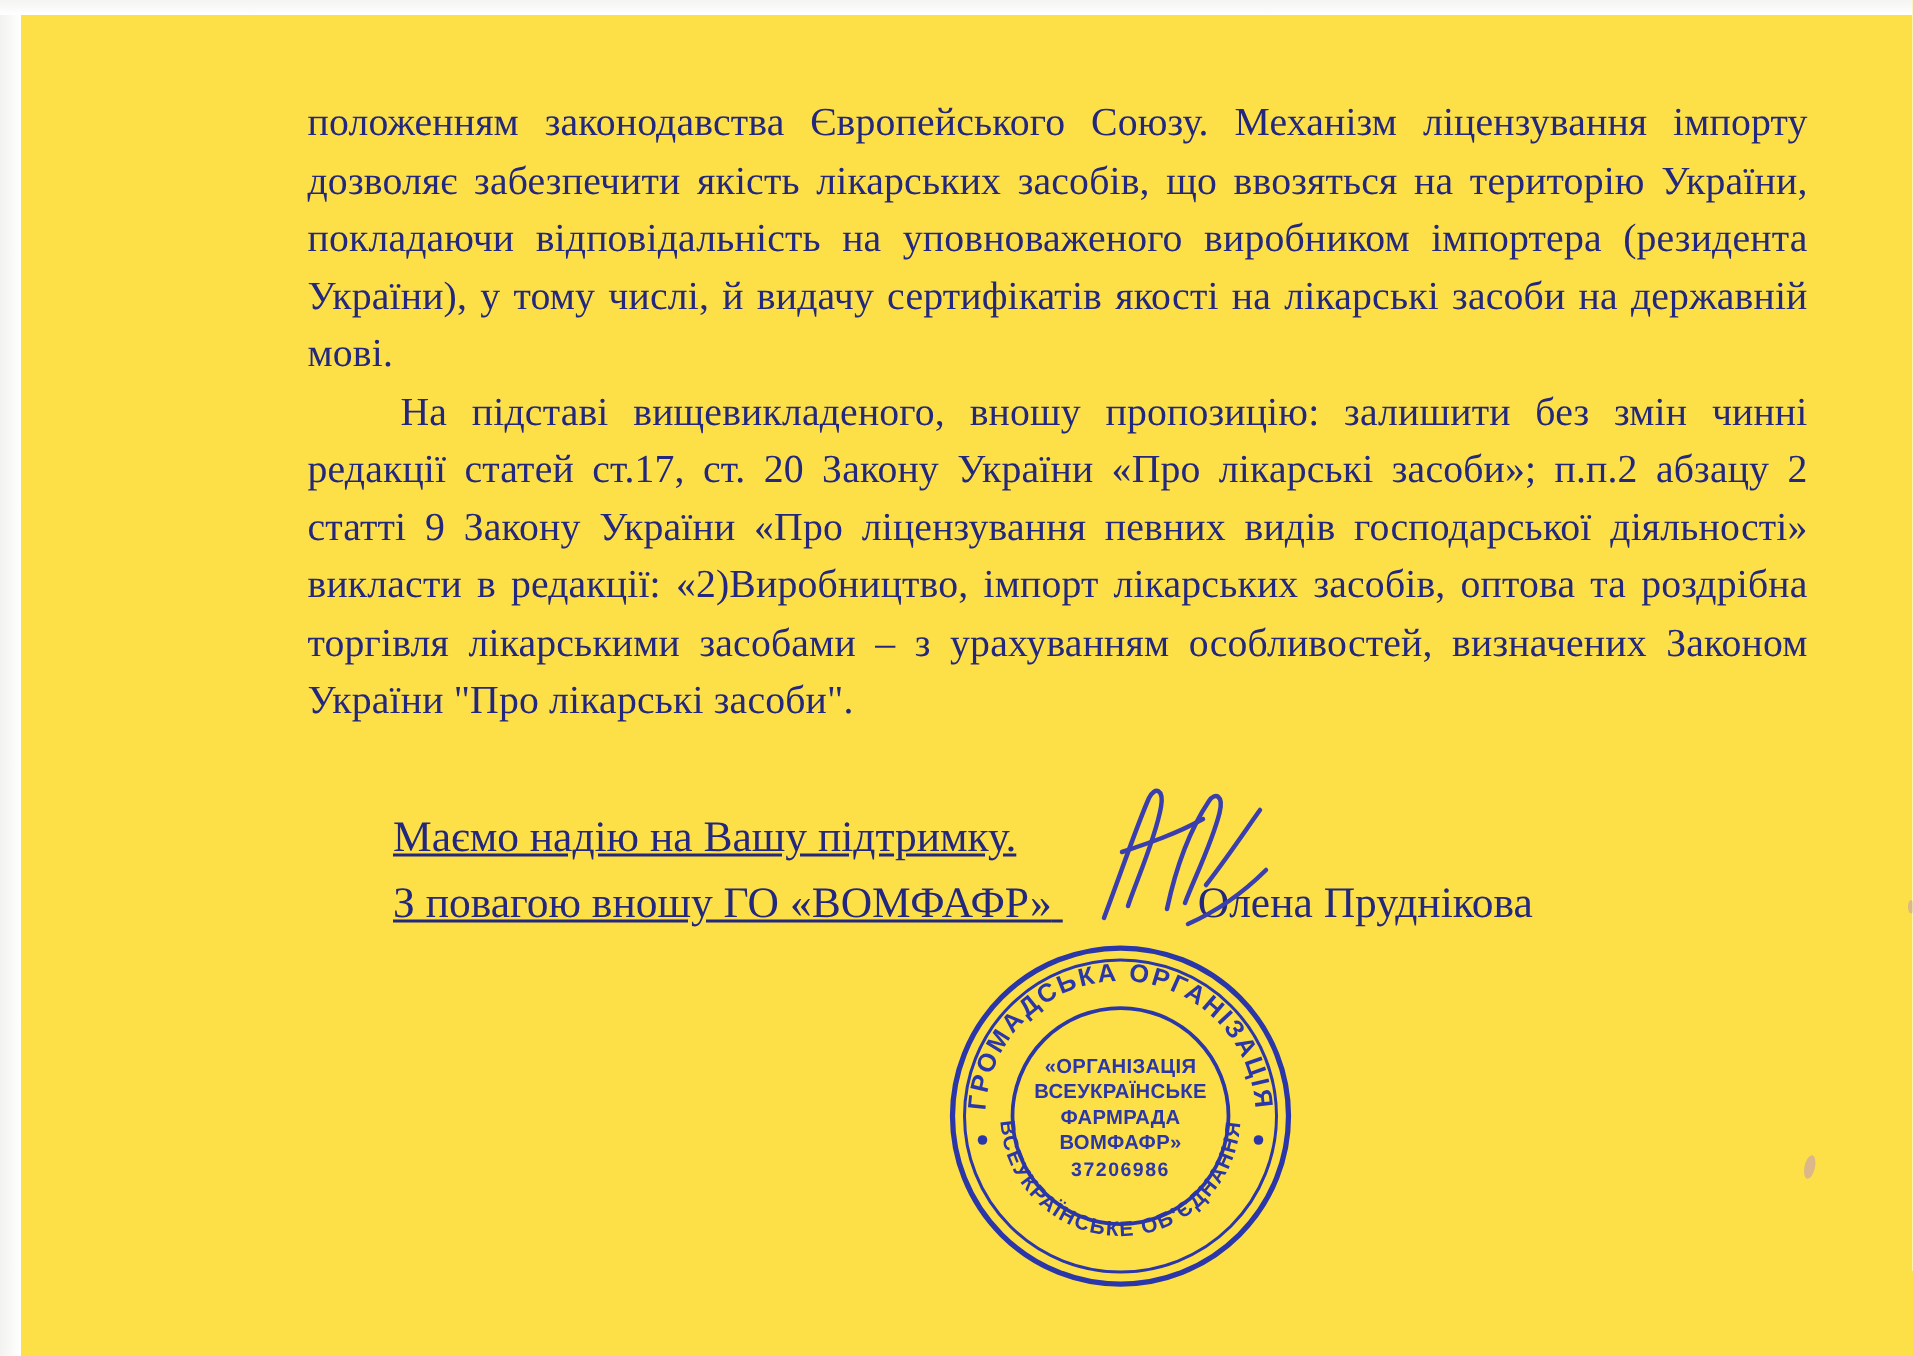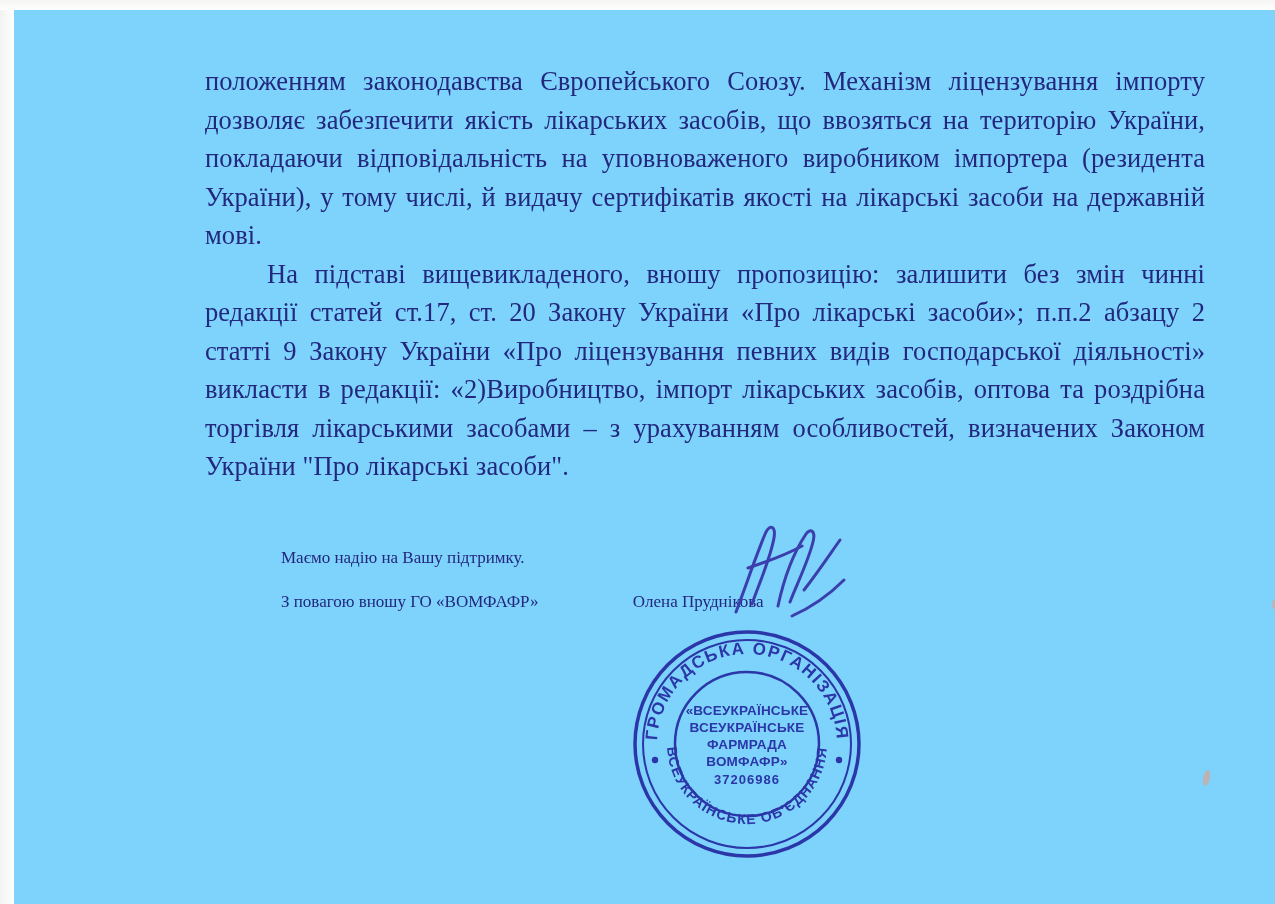--- a/index.html
+++ b/index.html
@@ -13,21 +13,21 @@
     height: 904px;
     position: relative;
     overflow: hidden;
     font-family: "Liberation Serif", "DejaVu Serif", serif;
     color: #2b2f86;
   }
 
   .page {
     position: absolute;
     inset: 0;
-    background: #7dd3fc;
+    background: #fde047;
   }
 
   
   .scan-edge-left {
     position: absolute;
     left: 0; top: 0; bottom: 0;
     width: 14px;
     background: linear-gradient(to right, #f2f2f0, #ffffff);
   }
   .scan-edge-top {
@@ -57,26 +57,27 @@
   .para + .para {
     margin-top: 0;
     font-family: Liberation Serif, serif;
   }
   .indent {
     text-indent: 62px;
   }
 
   .closing {
     position: absolute;
-    left: 209px;
+    left: 190px;
     top: 536px;
     width: 1000px;
-    font-size: 17px;
+    font-size: 29px;
     line-height: 44px;
     color: #23277e;
+    text-decoration: underline;
   }
   .closing-line {
     margin: 0;
     padding-left: 72px;
     white-space: nowrap;
   }
   .sign-name {
     display: inline-block;
     margin-left: 90px;
   }
@@ -181,21 +182,21 @@
       </text>
       <text font-family="Liberation Sans, sans-serif" font-size="14" font-weight="bold" fill="#2b36a8" letter-spacing="1.2">
         <textPath href="#arcBottom" startOffset="50%" text-anchor="middle">ВСЕУКРАЇНСЬКЕ ОБ'ЄДНАННЯ</textPath>
       </text>
       <g fill="#2b36a8">
         <circle cx="24" cy="132" r="3.2"></circle>
         <circle cx="208" cy="132" r="3.2"></circle>
       </g>
     </svg>
     <div class="stamp-center">
-      <div>«ВСЕУКРАЇНСЬКЕ</div>
+      <div>«ОРГАНІЗАЦІЯ</div>
       <div>ВСЕУКРАЇНСЬКЕ</div>
       <div>ФАРМРАДА</div>
       <div>ВОМФАФР»</div>
     </div>
     <div class="stamp-code">37206986</div>
   </div>
 
   <div class="speck speck-a"></div>
   <div class="speck speck-b"></div>
 

